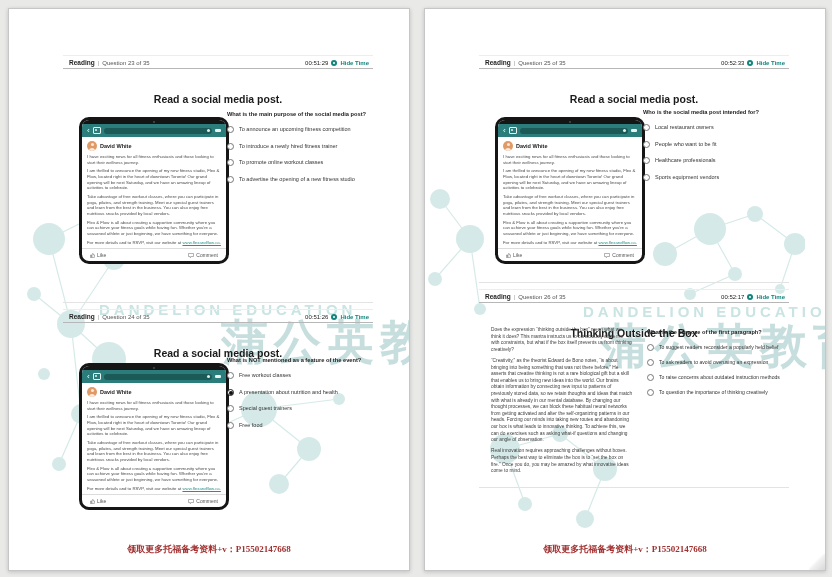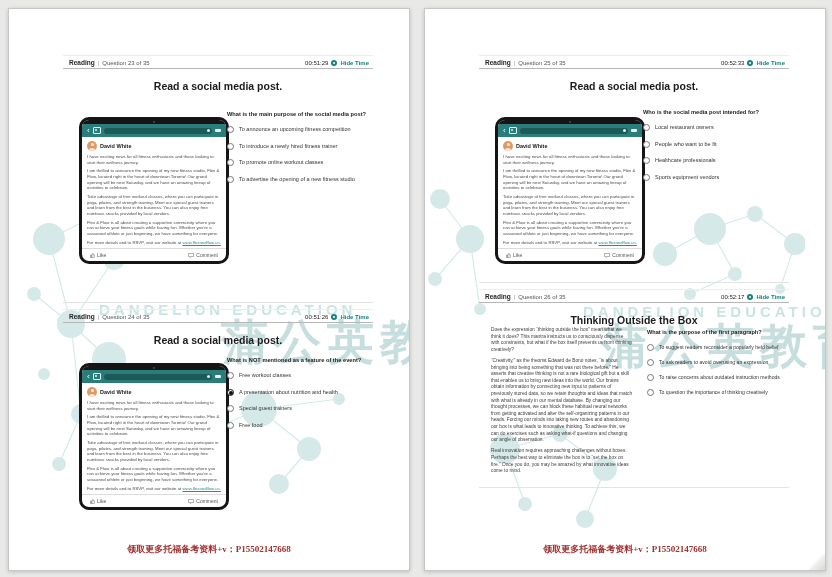--- a/index.html
+++ b/index.html
@@ -15,21 +15,21 @@
   .shot.noline{border-bottom:none;}
   .shead{display:flex;justify-content:space-between;align-items:center;padding:3px 4px 2px 6px;border-top:1px solid #ededed;border-bottom:1px solid #b7b7b7;font-size:6px;color:#333;}
   .shead .sect{font-weight:bold;font-size:6.5px;color:#1f1f1f;}
   .sep{color:#9a9a9a;margin:0 3px;}
   .prog{color:#555;}
   .shead-r{display:flex;align-items:center;gap:3px;}
   .timer{color:#222;}
   .eye{width:6px;height:6px;border-radius:50%;background:#13847e;display:inline-block;position:relative;}
   .eye::after{content:"";position:absolute;left:2px;top:2px;width:2px;height:2px;border-radius:50%;background:#fff;}
   .hide{color:#13847e;font-weight:bold;}
-  .stitle{text-align:center;font-weight:bold;font-size:10.5px;color:#1b1b1b;margin-top:11px;}
+  .stitle{text-align:center;font-weight:bold;font-size:10.5px;color:#1b1b1b;margin-top:24px;}
   
   .phone{position:absolute;width:144px;background:#fff;border:3px solid #151515;border-radius:10px;overflow:hidden;}
   .ptop{height:4px;background:#151515;position:relative;}
   .ptop::after{content:"";position:absolute;left:50%;top:1px;width:2px;height:2px;margin-left:-1px;border-radius:50%;background:#4a4a4a;}
   .pbar{height:13px;background:#2a7d7a;display:flex;align-items:center;gap:3px;padding:0 5px;}
   .pback{color:#fff;font-size:8px;line-height:1;}
   .pcam{width:6px;height:5px;border:1px solid #e8f2f1;border-radius:1px;position:relative;flex:0 0 auto;}
   .pcam::after{content:"";position:absolute;left:1.5px;top:1px;width:2px;height:2px;border-radius:50%;background:#e8f2f1;}
   .ppill{flex:1;height:6px;background:#1c5a57;border-radius:3px;position:relative;}
   .ppill::after{content:"";position:absolute;right:2px;top:1.5px;width:3px;height:3px;border-radius:50%;background:#dfeeed;}

